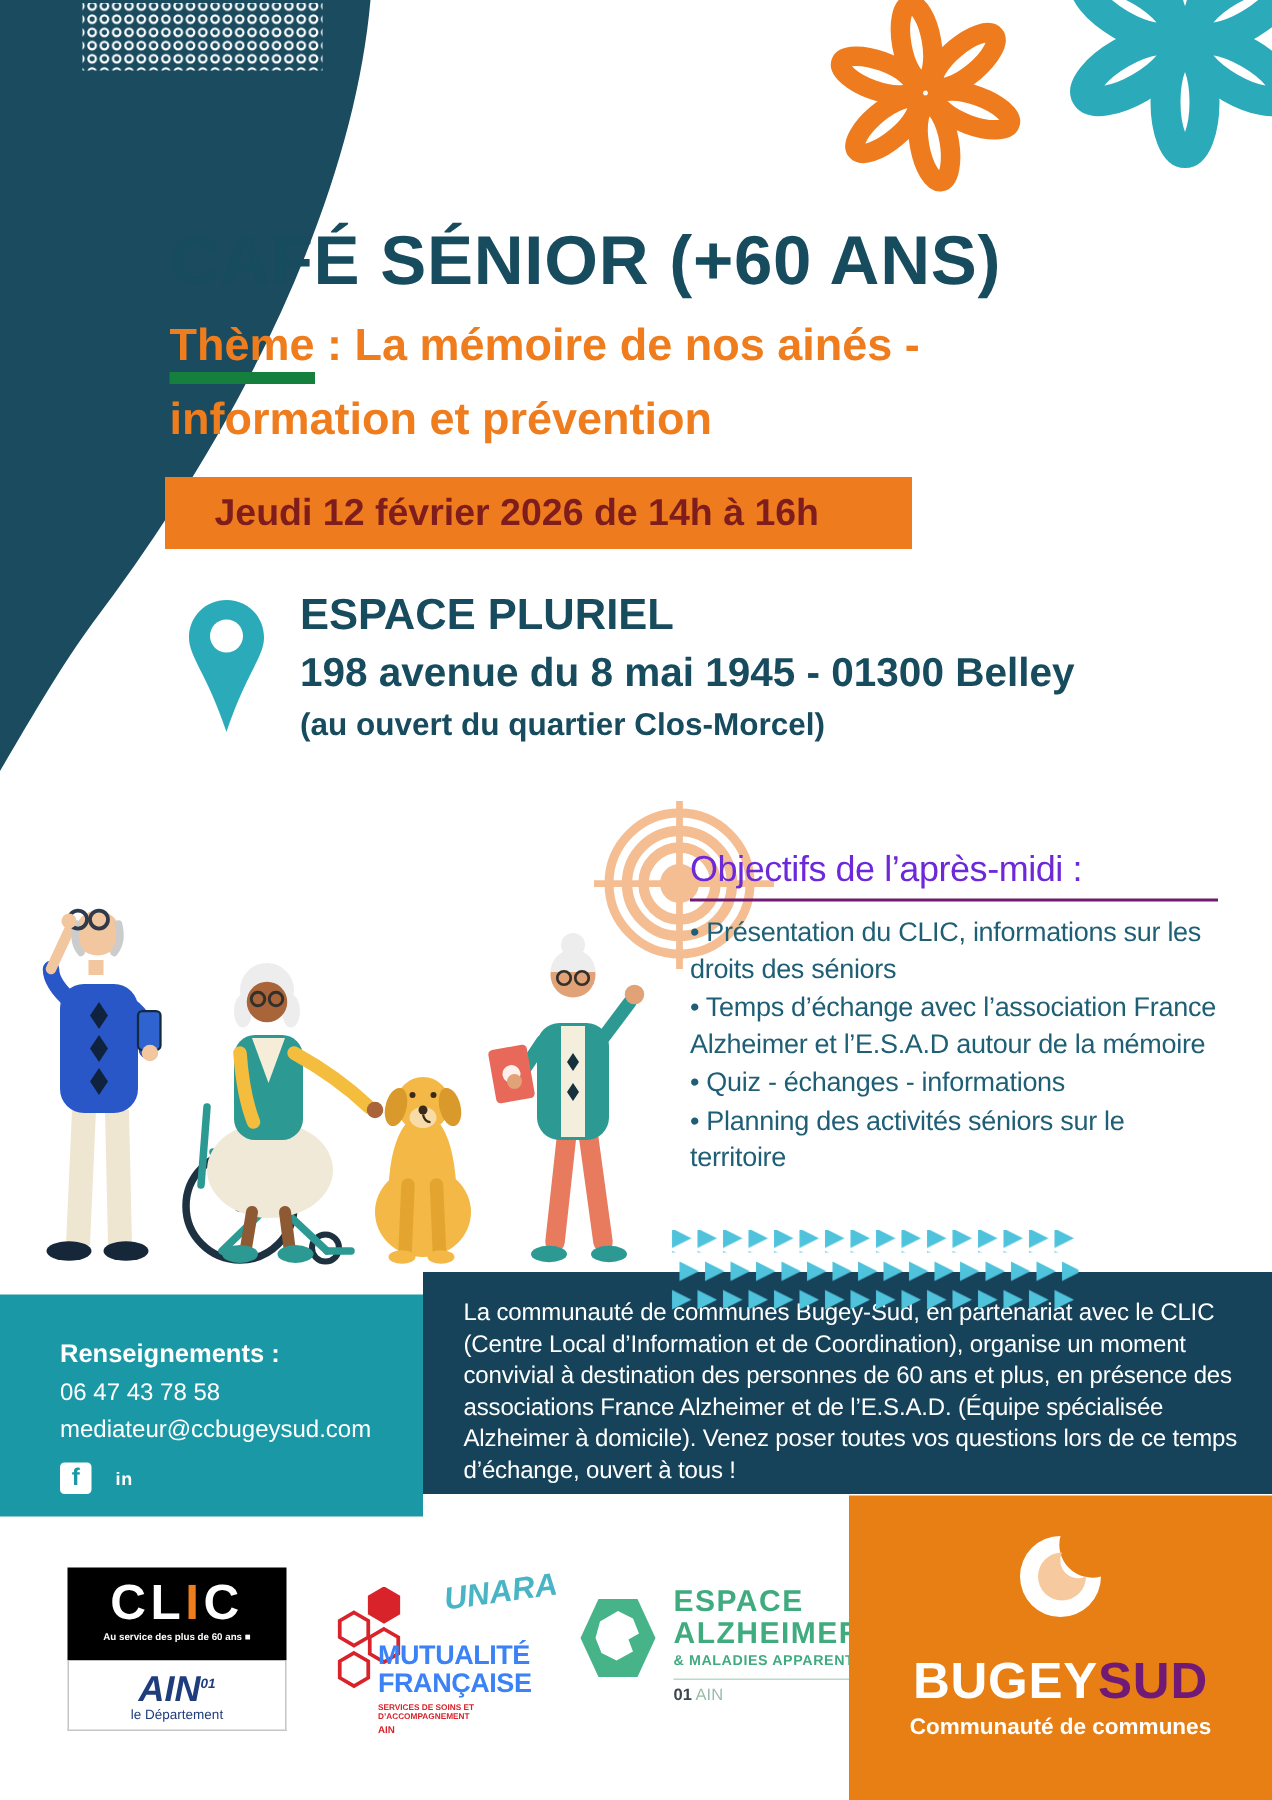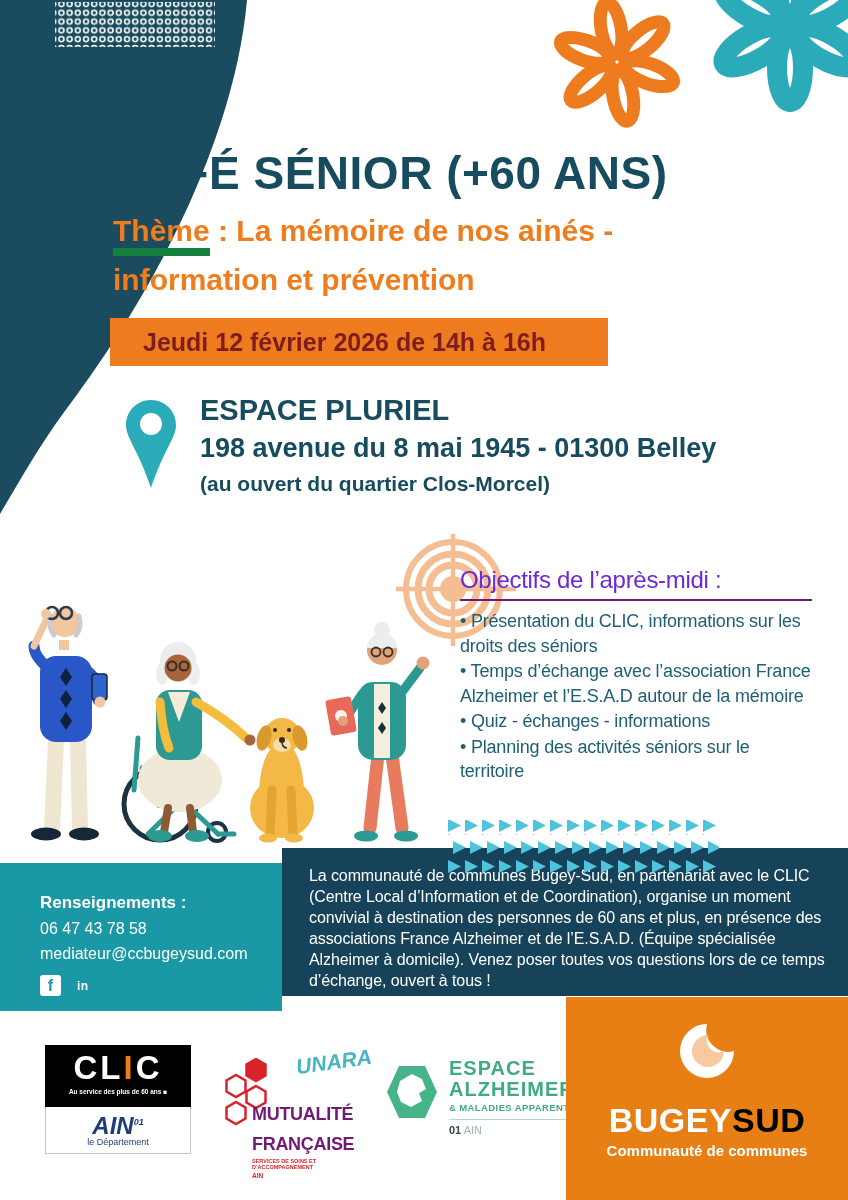--- a/index.html
+++ b/index.html
@@ -95,40 +95,40 @@
   .ain-sub { font-size:9px; color:#1f3d7c; margin-top:-2px; }
 
   .mutualite { left:218px; top:1050px; width:152px; z-index:2; }
   .unara {
     position:absolute; left:78px; top:0px;
     font-size:21px; font-weight:bold; font-style:italic; color:#49b4c4;
     transform:rotate(-8deg);
   }
   .mut-hex { position:absolute; left:0; top:8px; }
   .mut-text { position:absolute; left:34px; top:44px; width:118px; }
-  .mut-name { font-size:18px; font-weight:bold; color:#701a75; line-height:19px; letter-spacing:-.3px;margin-top:11px; }
+  .mut-name { font-size:18px; font-weight:bold; color:#3b82f6; line-height:19px; letter-spacing:-.3px; }
   .mut-small { font-size:5.5px; color:#d8232a; font-weight:bold; margin-top:4px; }
   .mut-region { font-size:6.5px; color:#d8232a; font-weight:bold; margin-top:2px; }
 
   .alz { left:385px; top:1058px; z-index:2; }
   .alz-hex { position:absolute; left:0; top:4px; }
   .alz-text { position:absolute; left:64px; top:0; width:160px; }
   .alz-l1, .alz-l2 { font-size:20px; font-weight:bold; color:#41ab80; letter-spacing:1px; line-height:21px; }
   .alz-l3 { font-size:9.5px; font-weight:bold; color:#41ab80; letter-spacing:.4px; margin-top:2px;
             border-bottom:1px solid #bcd8cc; padding-bottom:6px; }
   .alz-dept { font-size:11px; margin-top:4px; color:#9bb9ad; }
   .alz-dept b { color:#3c4650; }
 
   
   .orange-block {
     left:566px; top:997px; width:282px; height:203px; z-index:2;
     background:#e87f14; color:#fff; text-align:center; padding-top:22px;
   }
   .bs-name { font-size:34px; font-weight:bold; letter-spacing:.5px; margin-top:8px; white-space:nowrap; }
-  .bs-sud { color:#000000; }
+  .bs-sud { color:#701a75; }
   .bs-sub { font-size:15px; font-weight:bold; margin-top:2px; }
 </style>
 </head>
 <body>
 
 <div class="poster">
 
   <svg class="abs top-blob" width="260" height="520" viewBox="0 0 260 520">
     <path d="M0,0 L247,0 C236,125 168,275 62,415 C42,442 20,480 0,514 Z" fill="#1a4b5e"></path>
     <defs>

